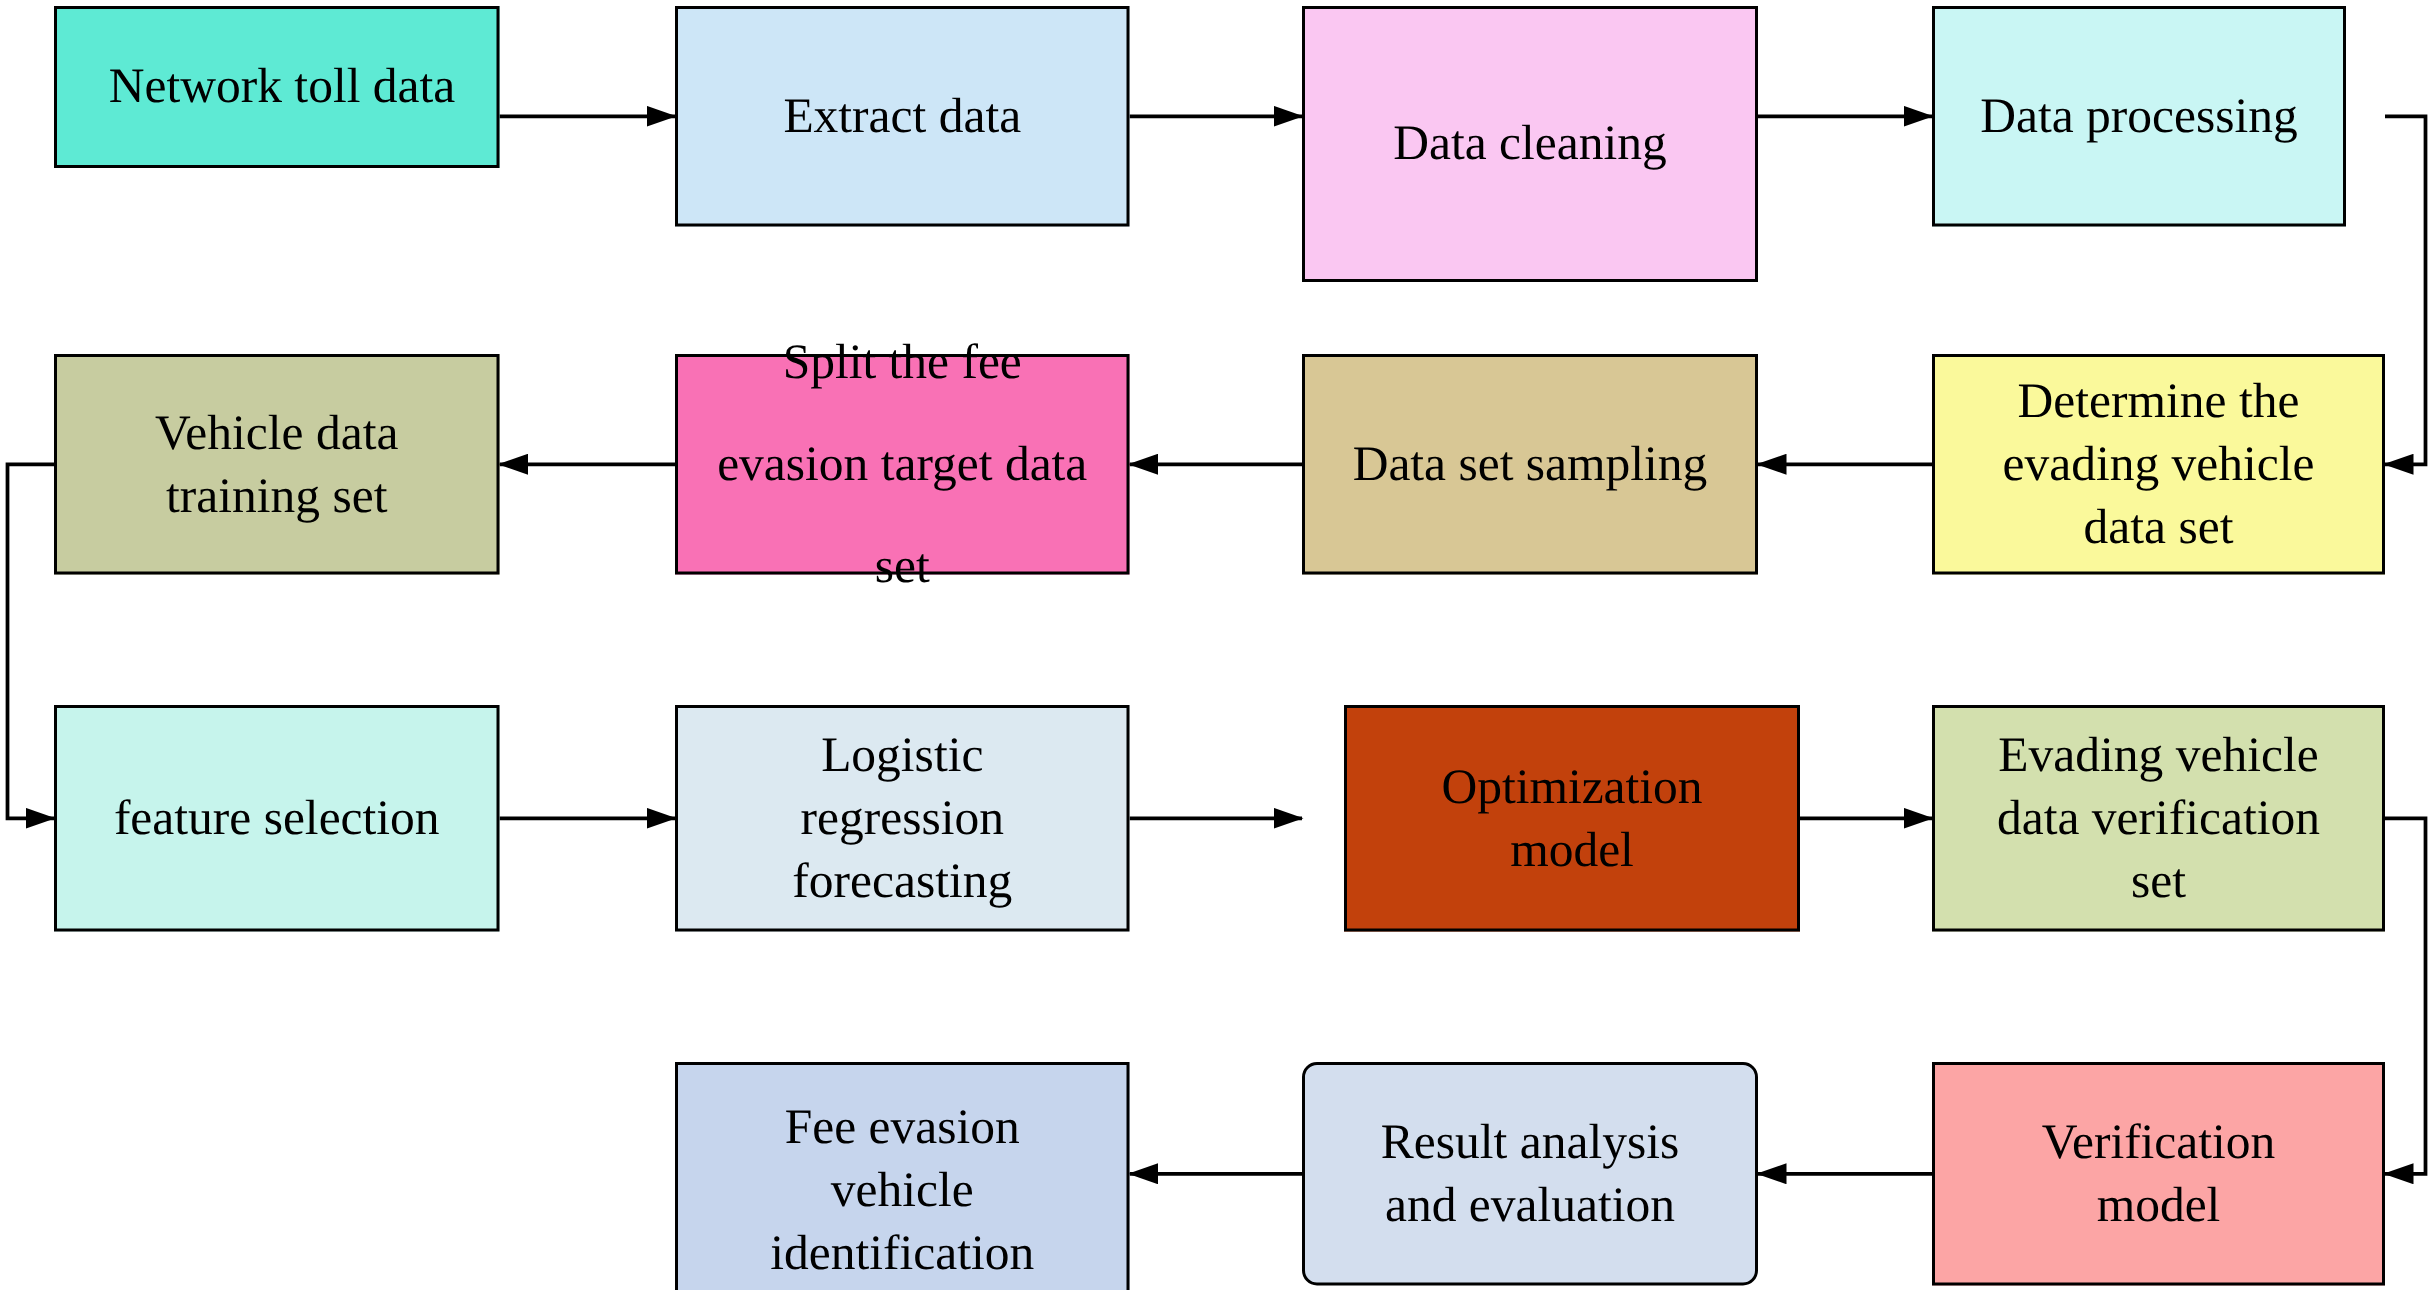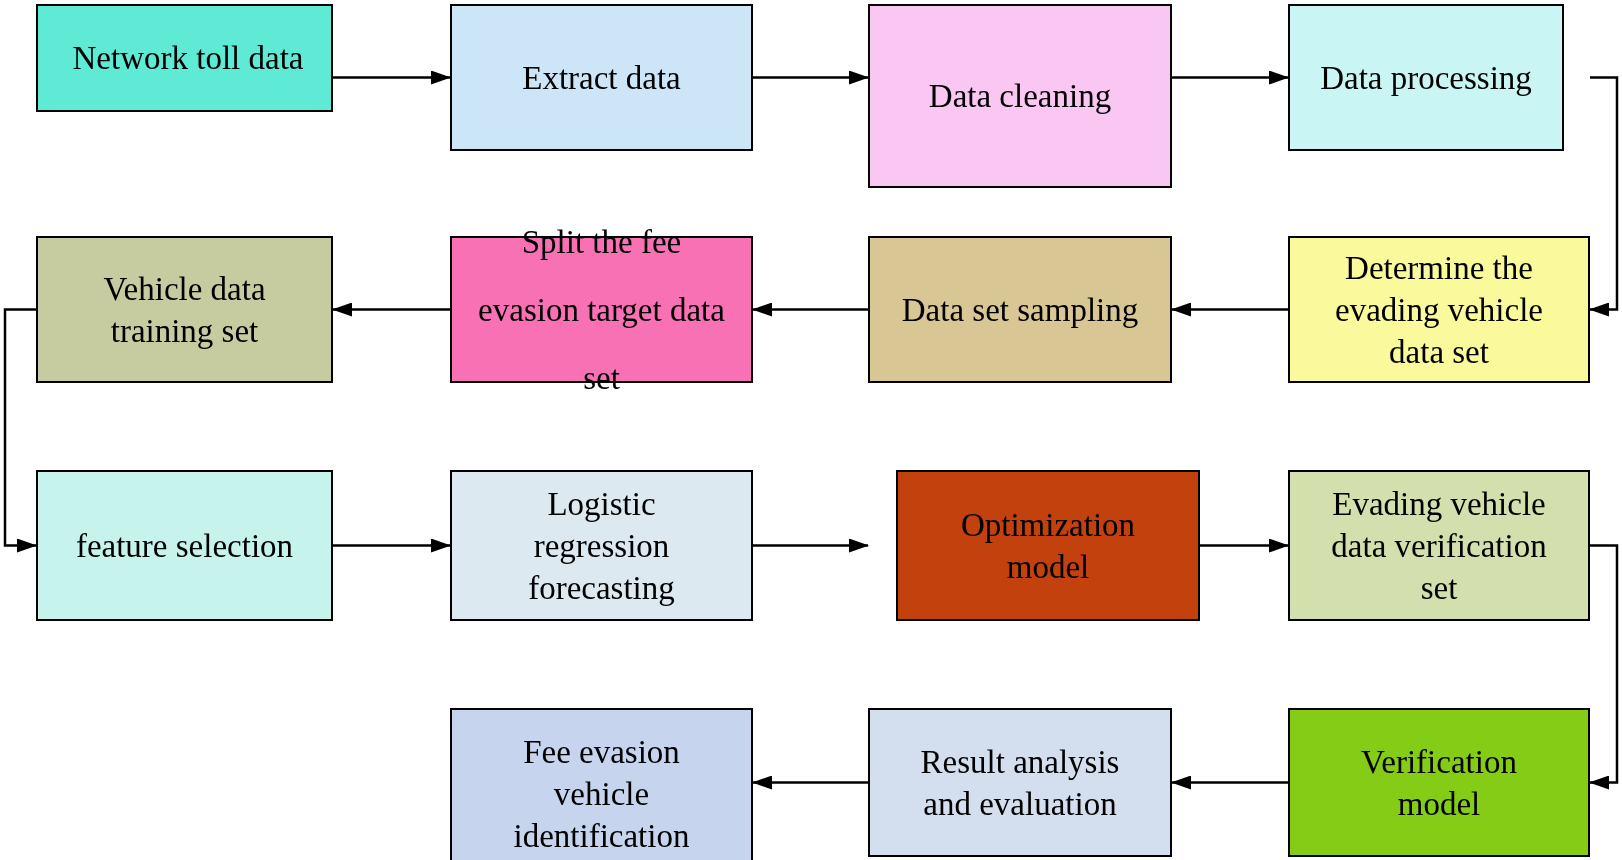--- a/index.html
+++ b/index.html
@@ -114,21 +114,21 @@
     <div class="node" style="left: 1288px; top: 470px; width: 302px; height: 151px; background: rgb(211, 224, 174); border-color: rgb(0, 0, 0); color: rgb(0, 0, 0);">
       <div class="node-line">Evading vehicle</div>
       <div class="node-line">data verification</div>
       <div class="node-line">set</div>
     </div>
     <div class="node" style="left: 450px; top: 708px; width: 303px; height: 172px; background: rgb(198, 213, 237); border-color: rgb(0, 0, 0); color: rgb(0, 0, 0);">
       <div class="node-line">Fee evasion</div>
       <div class="node-line">vehicle</div>
       <div class="node-line">identification</div>
     </div>
-    <div class="node" style="left: 868px; top: 708px; width: 304px; height: 149px; background: rgb(211, 222, 238); border-color: rgb(0, 0, 0); color: rgb(0, 0, 0);">
+    <div class="node" style="left: 868px; top: 708px; width: 304px; height: 149px; background: rgb(211, 222, 238); border-color: rgb(0, 0, 0); color: rgb(0, 0, 0); border-radius: 10px;">
       <div class="node-line">Result analysis</div>
       <div class="node-line">and evaluation</div>
     </div>
-    <div class="node" style="left: 1288px; top: 708px; width: 302px; height: 149px; background: #84cc16; border-color: rgb(0, 0, 0); color: rgb(0, 0, 0);">
+    <div class="node" style="left: 1288px; top: 708px; width: 302px; height: 149px; background: #fca5a5; border-color: rgb(0, 0, 0); color: rgb(0, 0, 0);">
       <div class="node-line">Verification</div>
       <div class="node-line">model</div>
     </div>
   </div>
 
 </body></html>

